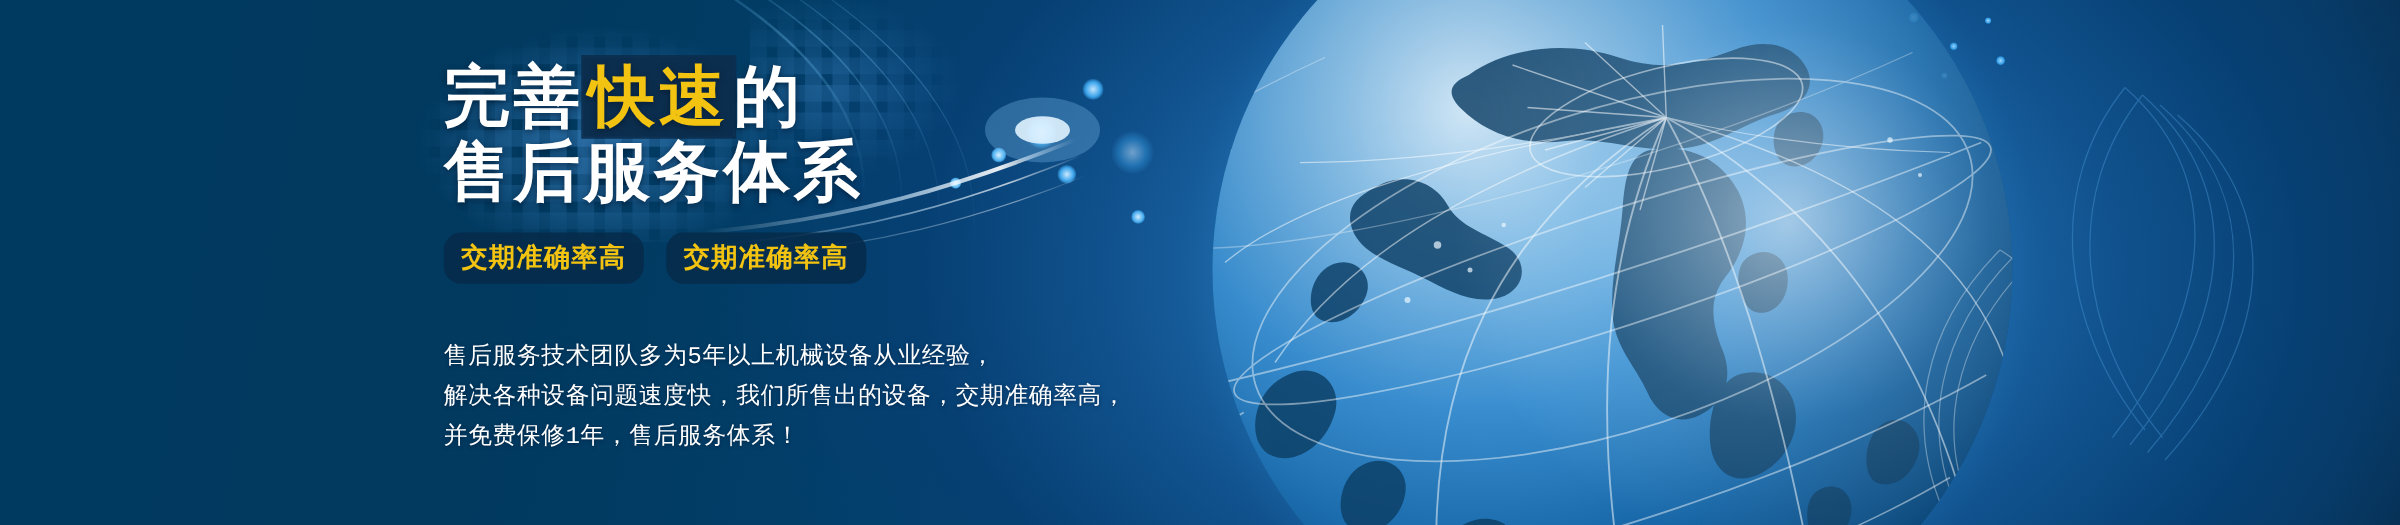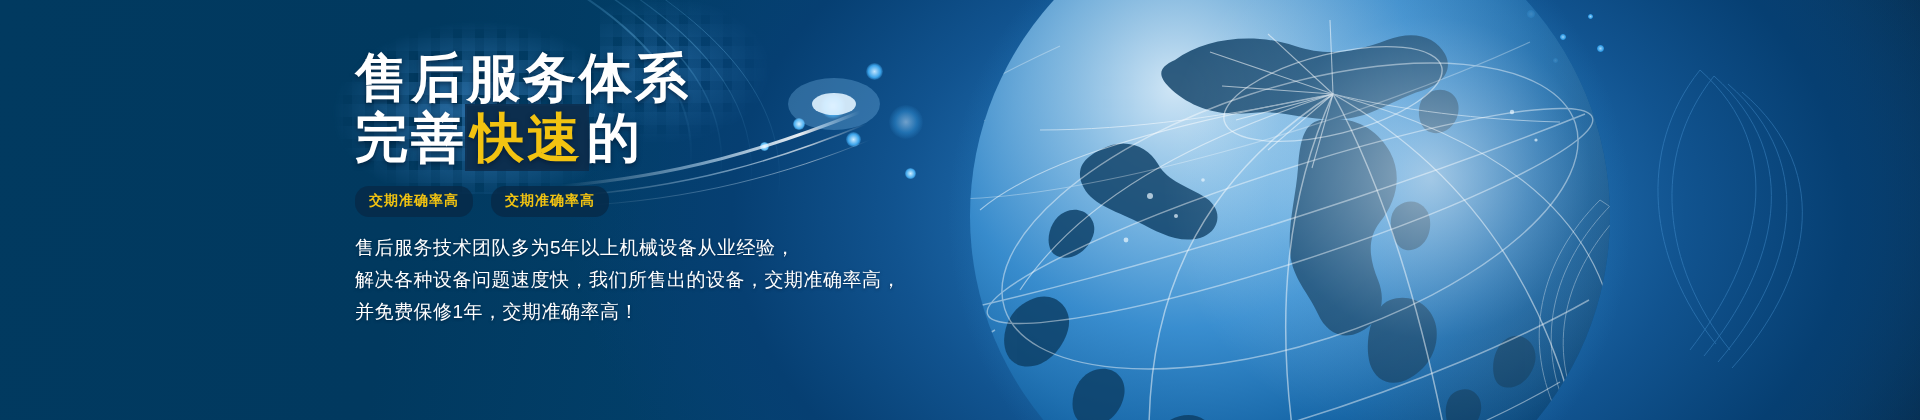--- a/index.html
+++ b/index.html
@@ -60,27 +60,27 @@
     color:#f2c311;
     background:#0c2e4e;
     padding:2px 4px;
     box-shadow:0 0 0 2px rgba(12,46,78,.9);
   }
 
   .badges{ margin-top:18px; display:flex; gap:18px; }
   .badge{
     background:rgba(6,42,72,.82);
     color:#f2c311;
-    font-size:14px; font-weight:bold; letter-spacing:1px;
+    font-size:21px; font-weight:bold; letter-spacing:1px;
     padding:6px 14px 7px;
     border-radius:14px;
     white-space:nowrap;
   }
 
-  .para{ margin-top:15px; }
+  .para{ margin-top:42px;font-family:Liberation Mono, monospace; }
   .para-line{
     color:#ffffff; font-size:19px; line-height:32px; letter-spacing:.5px;
     white-space:nowrap; text-shadow:0 1px 3px rgba(0,20,45,.55);
   }
 
   svg.art{ position:absolute; inset:0; width:1920px; height:420px; pointer-events:none; }
 </style>
 </head>
 <body>
 
@@ -247,29 +247,29 @@
         <ellipse cx="834" cy="104" rx="22" ry="11" fill="#ffffff" opacity=".9"></ellipse>
         <ellipse cx="834" cy="104" rx="46" ry="26" fill="#8fd2ff" opacity=".28"></ellipse>
       </g>
 
     </g>
   </svg>
 
   <div class="content">
 
     <div class="headline">
+      <div class="hl-line"><span>完善</span><span class="hl-hi">快速</span><span>的</span></div>
       <div class="hl-line">售后服务体系</div>
-      <div class="hl-line"><span>完善</span><span class="hl-hi">快速</span><span>的</span></div>
     </div>
 
     <div class="badges">
       <div class="badge">交期准确率高</div>
       <div class="badge">交期准确率高</div>
     </div>
 
     <div class="para">
       <div class="para-line">售后服务技术团队多为5年以上机械设备从业经验，</div>
       <div class="para-line">解决各种设备问题速度快，我们所售出的设备，交期准确率高，</div>
-      <div class="para-line">并免费保修1年，交期准确率高！</div>
+      <div class="para-line">并免费保修1年，售后服务体系！</div>
     </div>
 
   </div>
 </div>
 
 </body></html>

